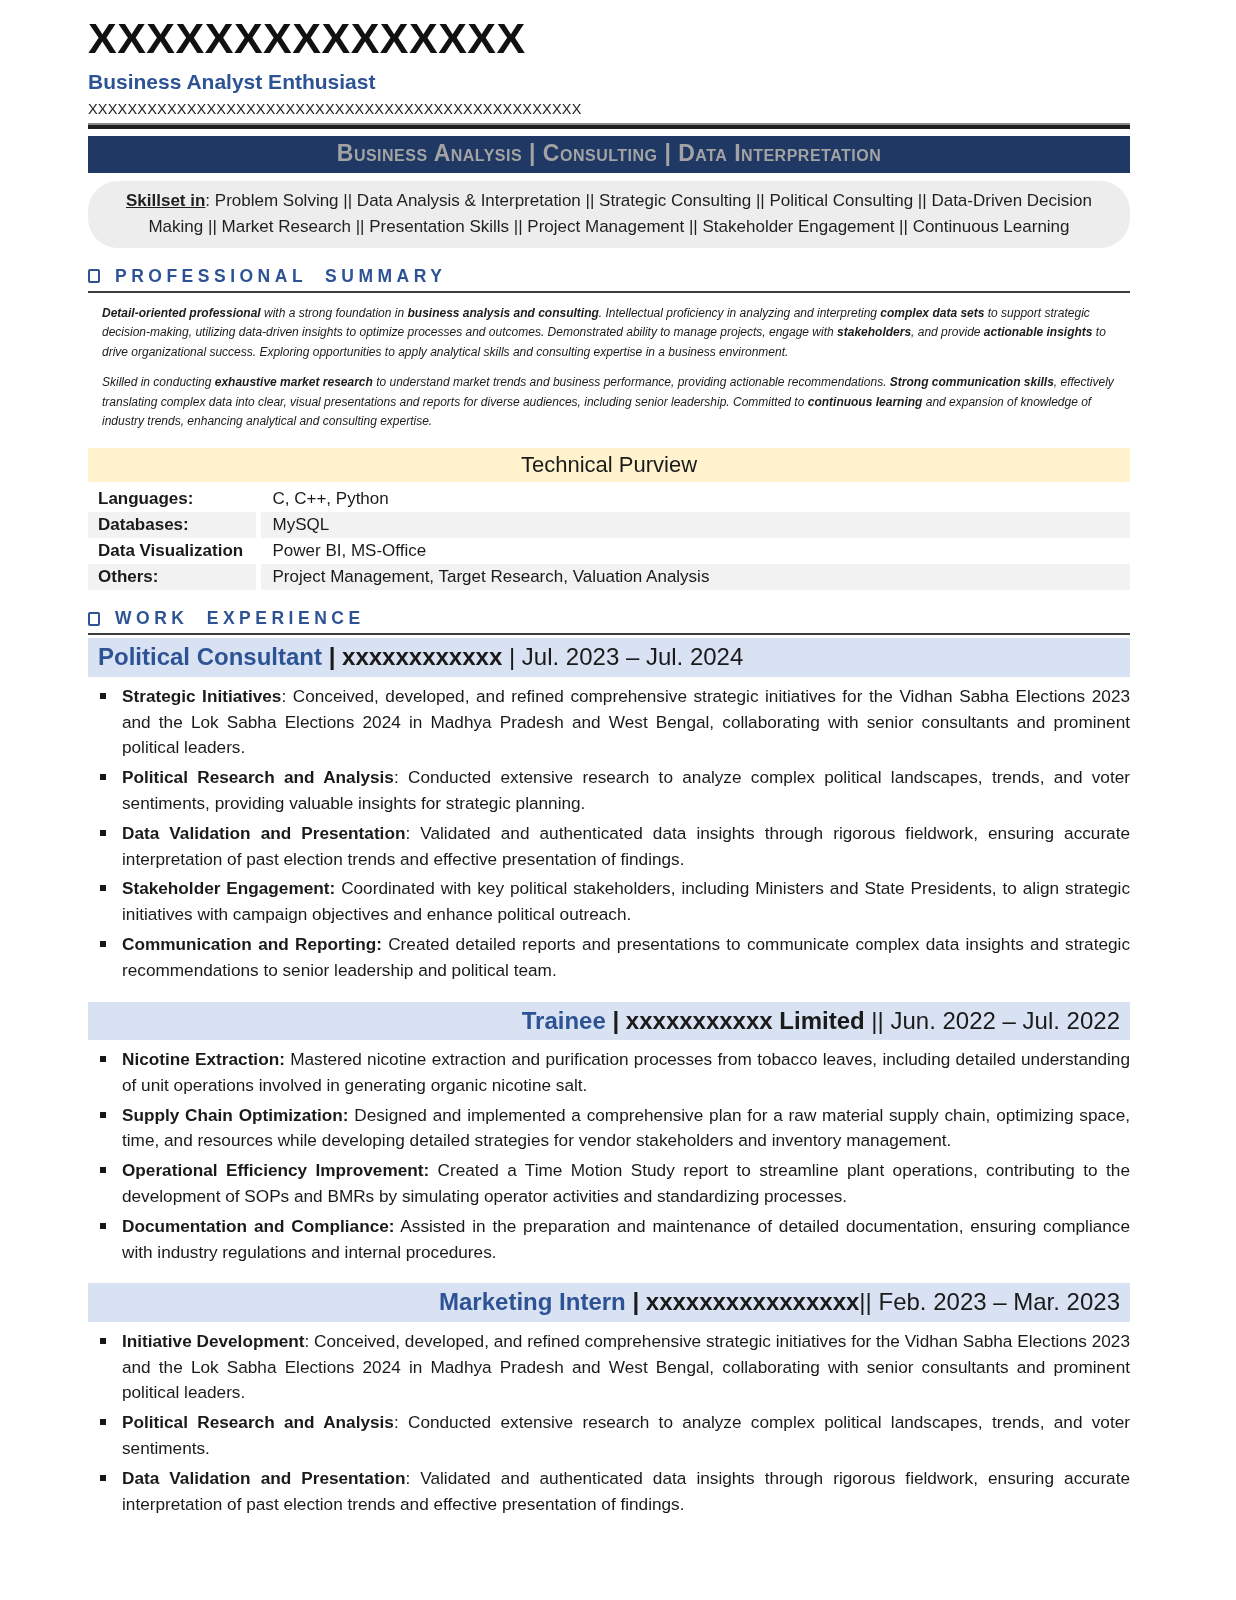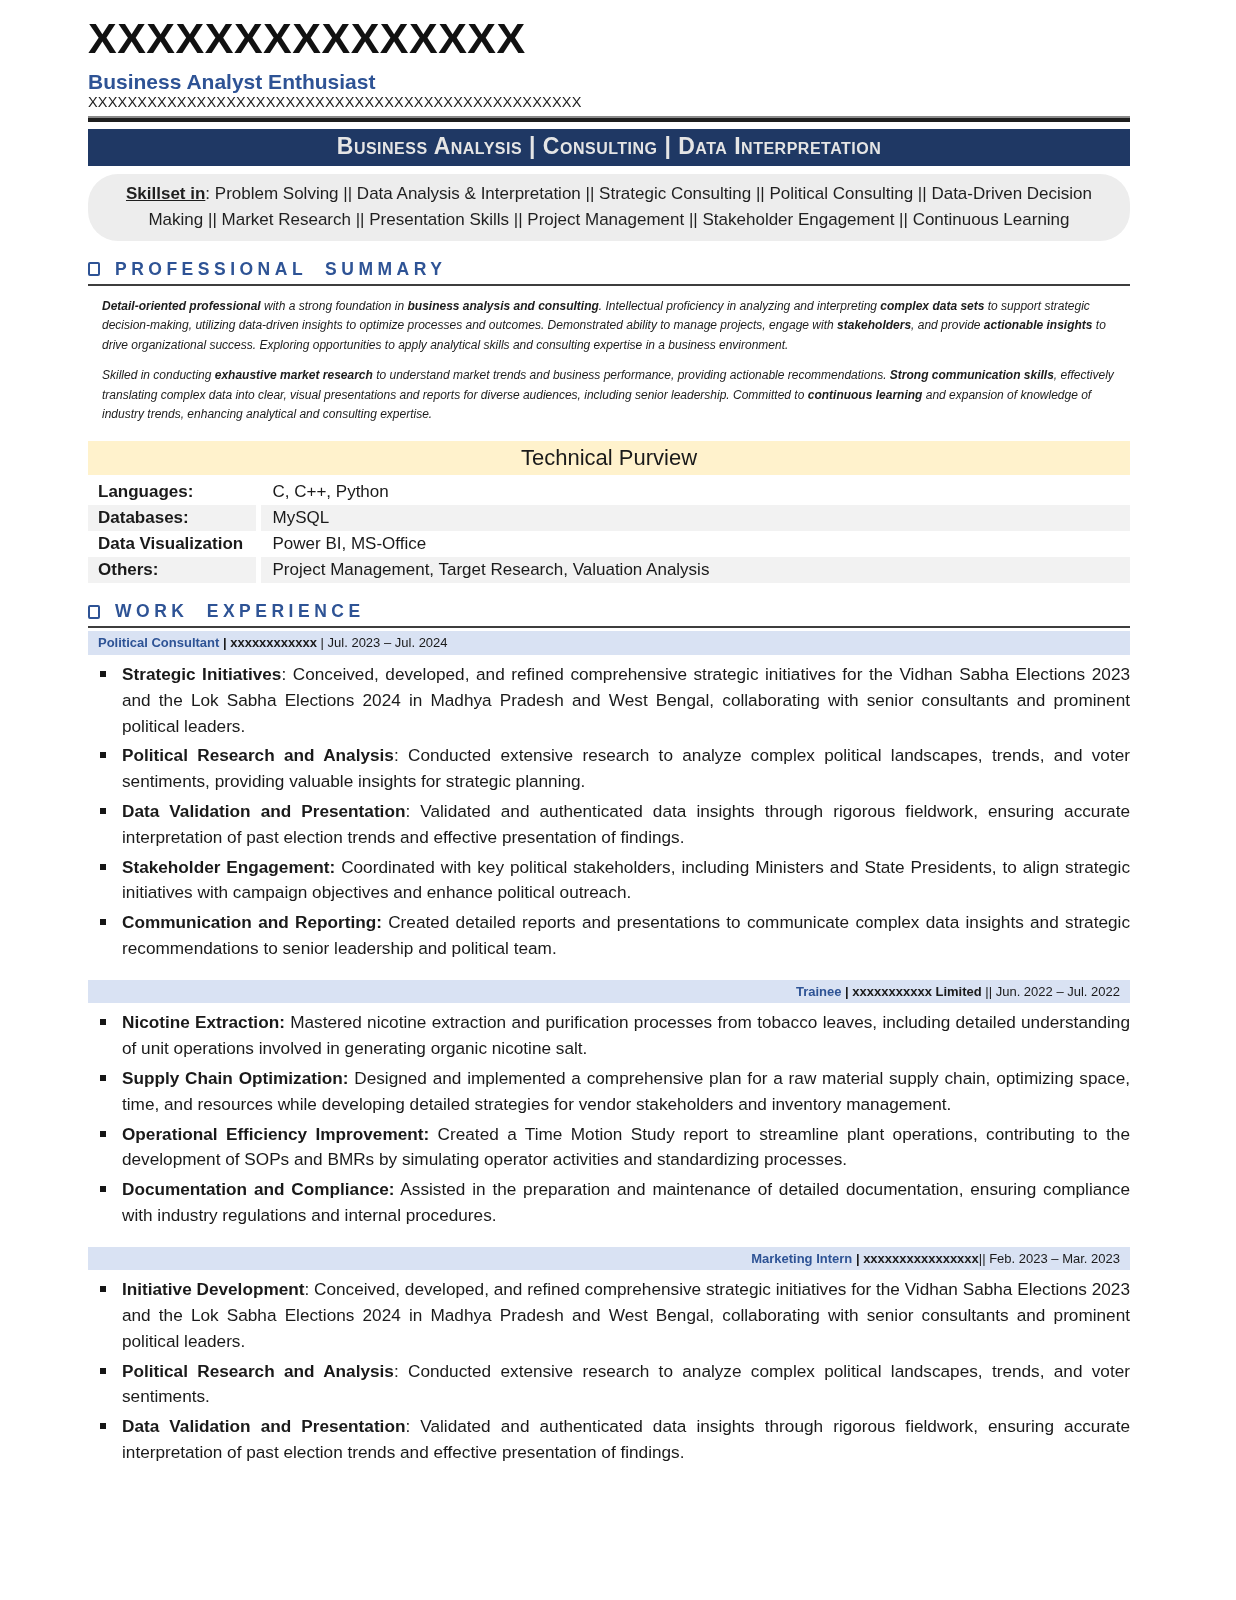--- a/index.html
+++ b/index.html
@@ -6,24 +6,24 @@
   html, body { margin: 0; padding: 0; }
   body {
     width: 1236px; min-height: 1600px; background: #ffffff;
     font-family: "Liberation Sans", sans-serif; color: #1a1a1a;
   }
   .page { padding: 16px 106px 20px 88px; }
 
   
   .name { font-size: 43px; font-weight: 700; line-height: 1.05; margin: 0; letter-spacing: 0.5px; color: #111; }
   .person-title { font-size: 21px; font-weight: 700; color: #2E5395; margin-top: 9px; }
-  .contact { font-size: 14.5px; color: #222; letter-spacing: 0.2px; }
+  .contact { font-size: 14.5px; color: #222; margin-top: 7px; letter-spacing: 0.2px; }
   .double-rule { margin-top: 6px; height: 3px; border-top: 2px solid #8a8a8a; border-bottom: 4px solid #1e1e1e; }
   .banner {
-    margin-top: 7px; background: #1F3864; color: #e5e5e5; text-align: center;
+    margin-top: 7px; background: #1F3864; color: #a3a3a3; text-align: center;
     font-variant: small-caps; font-weight: 700; font-size: 23px; padding: 4px 0 6px;
     letter-spacing: 0.5px;
   }
   .skillset {
     margin-top: 8px; background: #EDEDED; padding: 7px 12px; font-size: 17px;
     text-align: center; line-height: 1.55; color: #1f1f1f; border-radius: 30px;
   }
   .skillset-label { font-weight: 700; text-decoration: underline; }
 
   
@@ -48,21 +48,21 @@
   
   .tp { margin-top: 17px; font-size: 17px; }
   .tp-head { background: #FFF2CC; text-align: center; font-weight: 400; font-size: 22px; padding: 4px 16px; margin-bottom: 4px; }
   .tp-table { width: 100%; border-collapse: collapse; }
   .tp-table td { padding: 3px 10px; font-size: 17px; }
   .tp-table tr:nth-child(even) td { background: #F2F2F2; }
   .tp-label { width: 170px; font-weight: 700; border-right: 5px solid #ffffff; }
   .tp-value { padding-left: 12px !important; }
 
   
-  .job-bar { background: #D9E2F3; padding: 3px 10px; font-size: 13px; margin-top: 3px; line-height: 1.35; }
+  .job-bar { background: #D9E2F3; padding: 3px 10px; font-size: 24px; margin-top: 3px; line-height: 1.35; }
   .job-bar + .job-bar, .bullets + .job-bar { margin-top: 18px; text-align: right; }
   .job-title { color: #2E5395; font-weight: 700; }
   .job-company { font-weight: 700; }
   ul.bullets { list-style: none; margin: 7px 0 0; padding: 0; }
   ul.bullets li {
     position: relative; padding-left: 34px; margin-bottom: 4px;
     font-size: 17.2px; line-height: 1.5; text-align: justify;
   }
   .mk { position: absolute; left: 12px; top: 9px; width: 6px; height: 6px; background: #161616; }
 </style>

